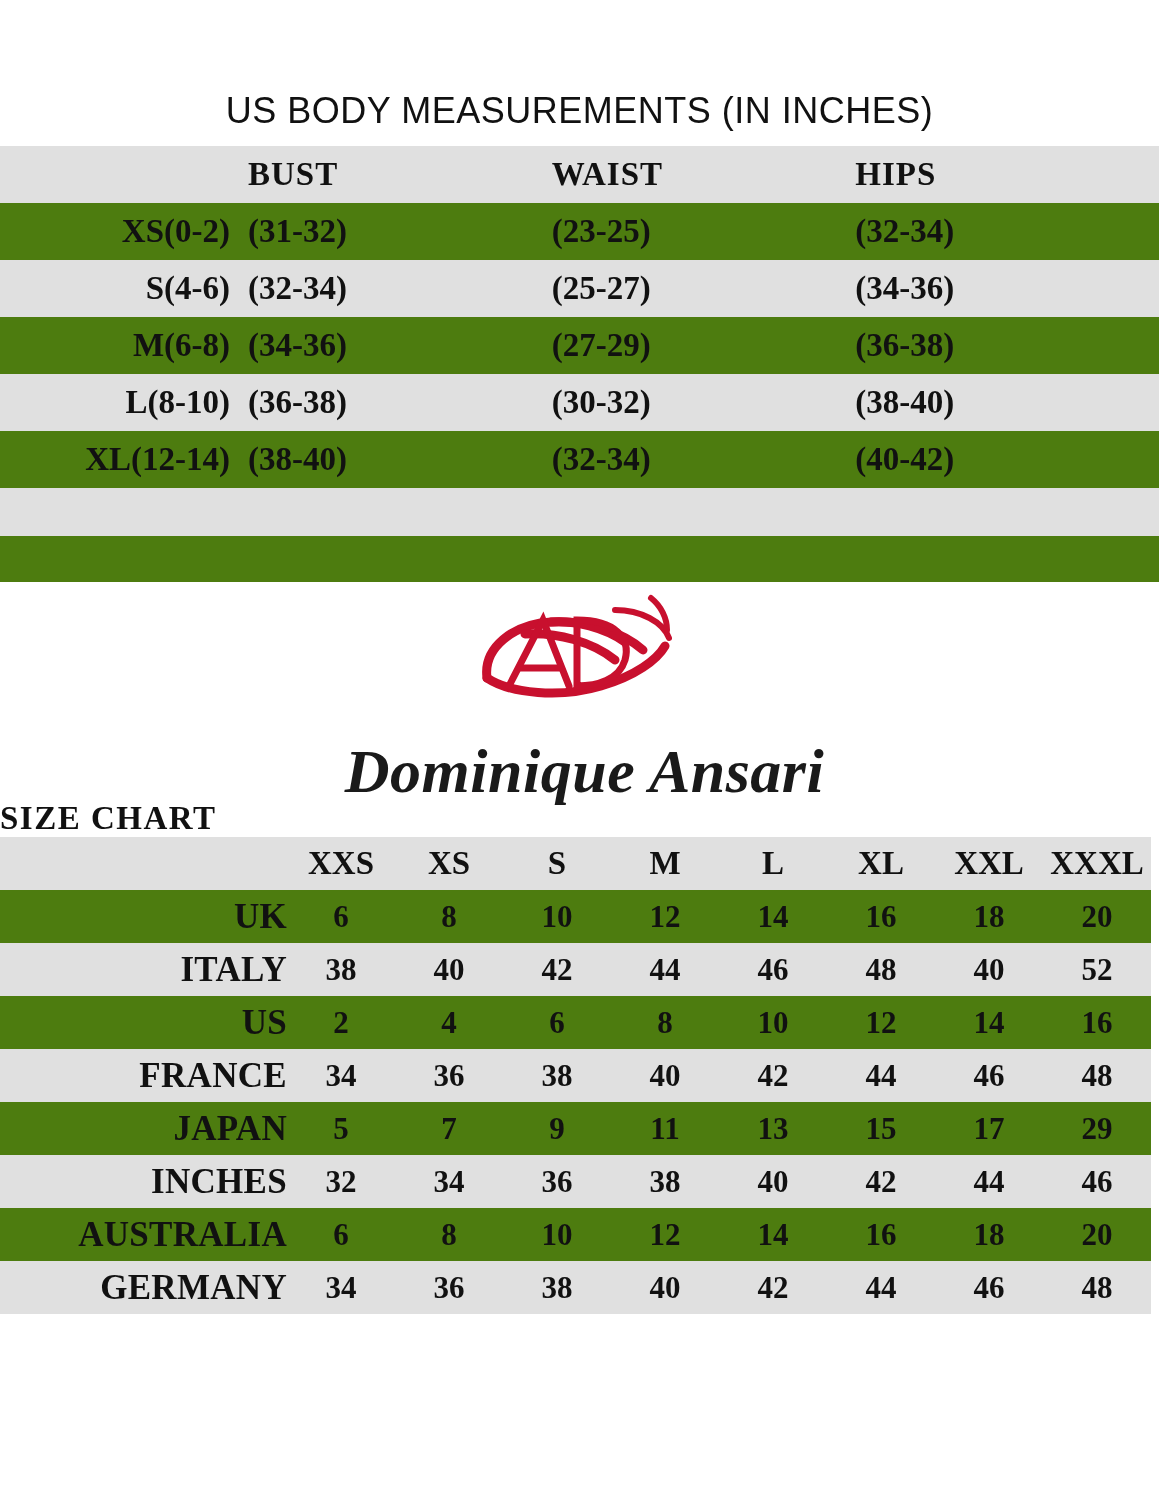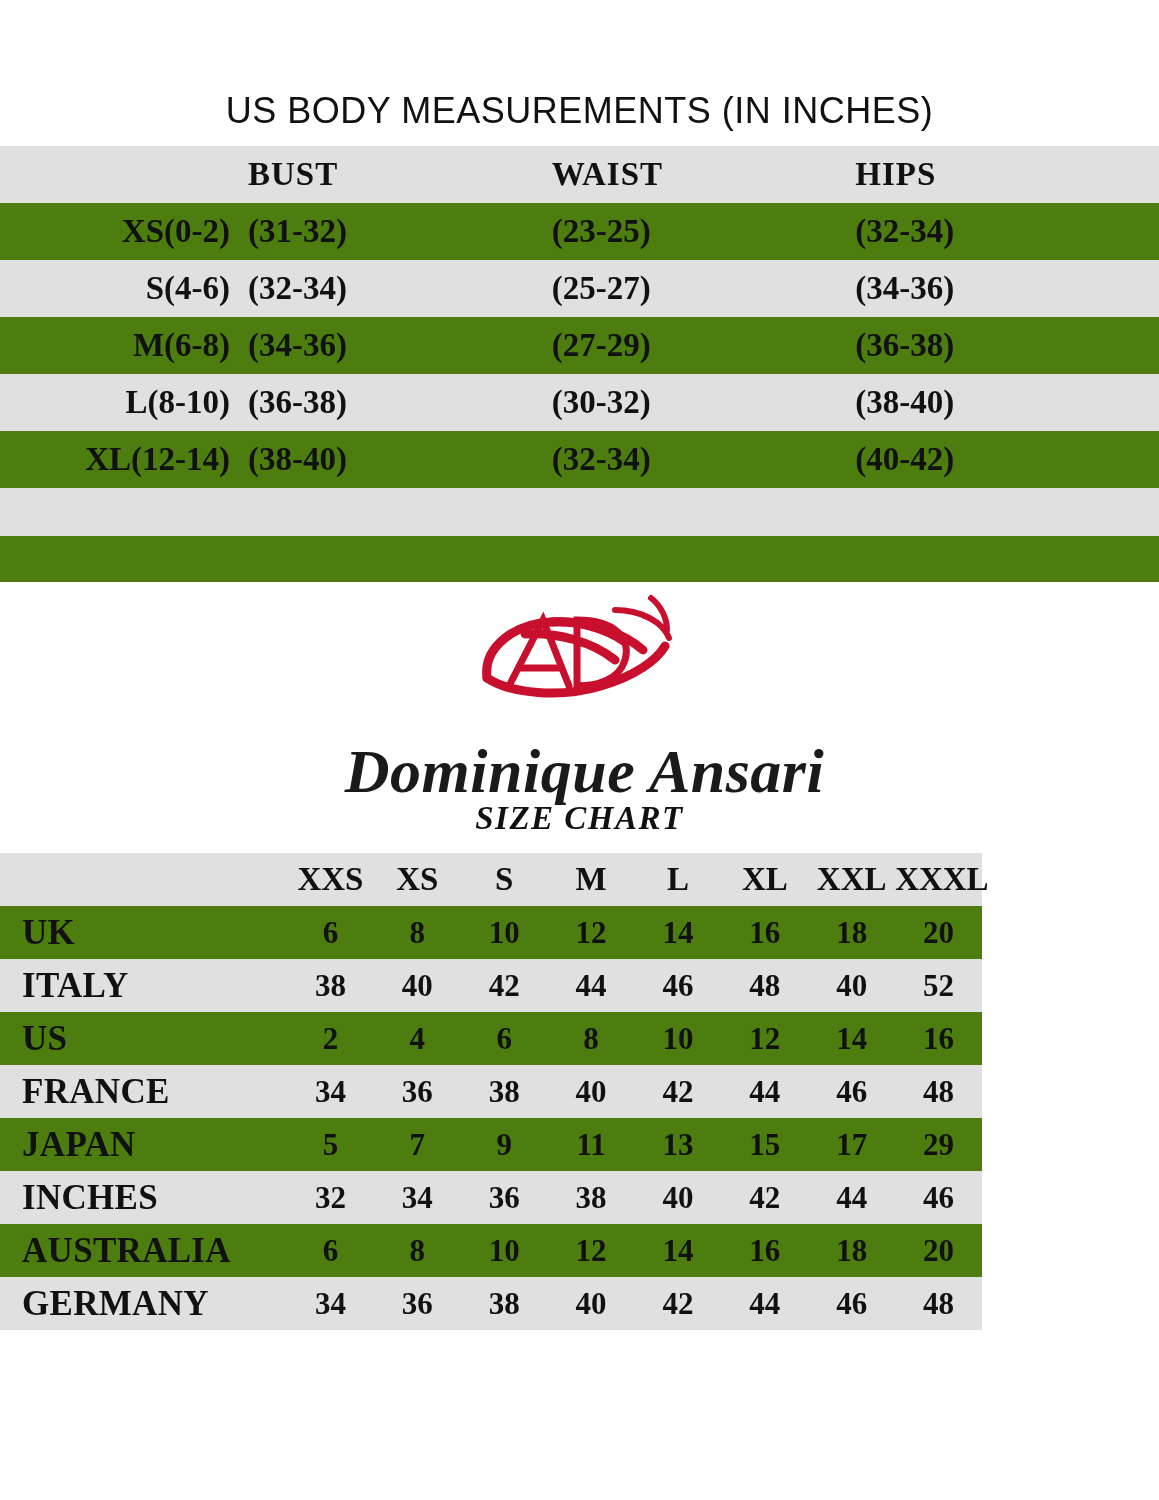--- a/index.html
+++ b/index.html
@@ -97,42 +97,40 @@
     font-weight: bold;
     font-size: 62px;
     letter-spacing: 0.5px;
     color: #1a1a1a;
     white-space: nowrap;
     margin-left: 10px;
   }
 
   
   .size-title {
-    text-align: center;
+    text-align: left;
     font-size: 33px;
     font-weight: bold;
     letter-spacing: 1.5px;
     margin-top: 34px;
-    margin-bottom: 16px;
-    font-style: italic;
   }
 
   table.size-table {
-    width: 982px;
+    width: 1151px;
     border-collapse: collapse;
     table-layout: fixed;
   }
   table.size-table td {
     padding: 0;
     height: 53px;
     vertical-align: middle;
     font-weight: bold;
   }
   .sz-rowlabel {
-    text-align: left;
+    text-align: right;
     padding-left: 22px !important;
     width: 265px;
     font-size: 35px;
     letter-spacing: 0.3px;
   }
   .sz-head {
     text-align: center;
     font-size: 33px;
     font-weight: bold;
   }

